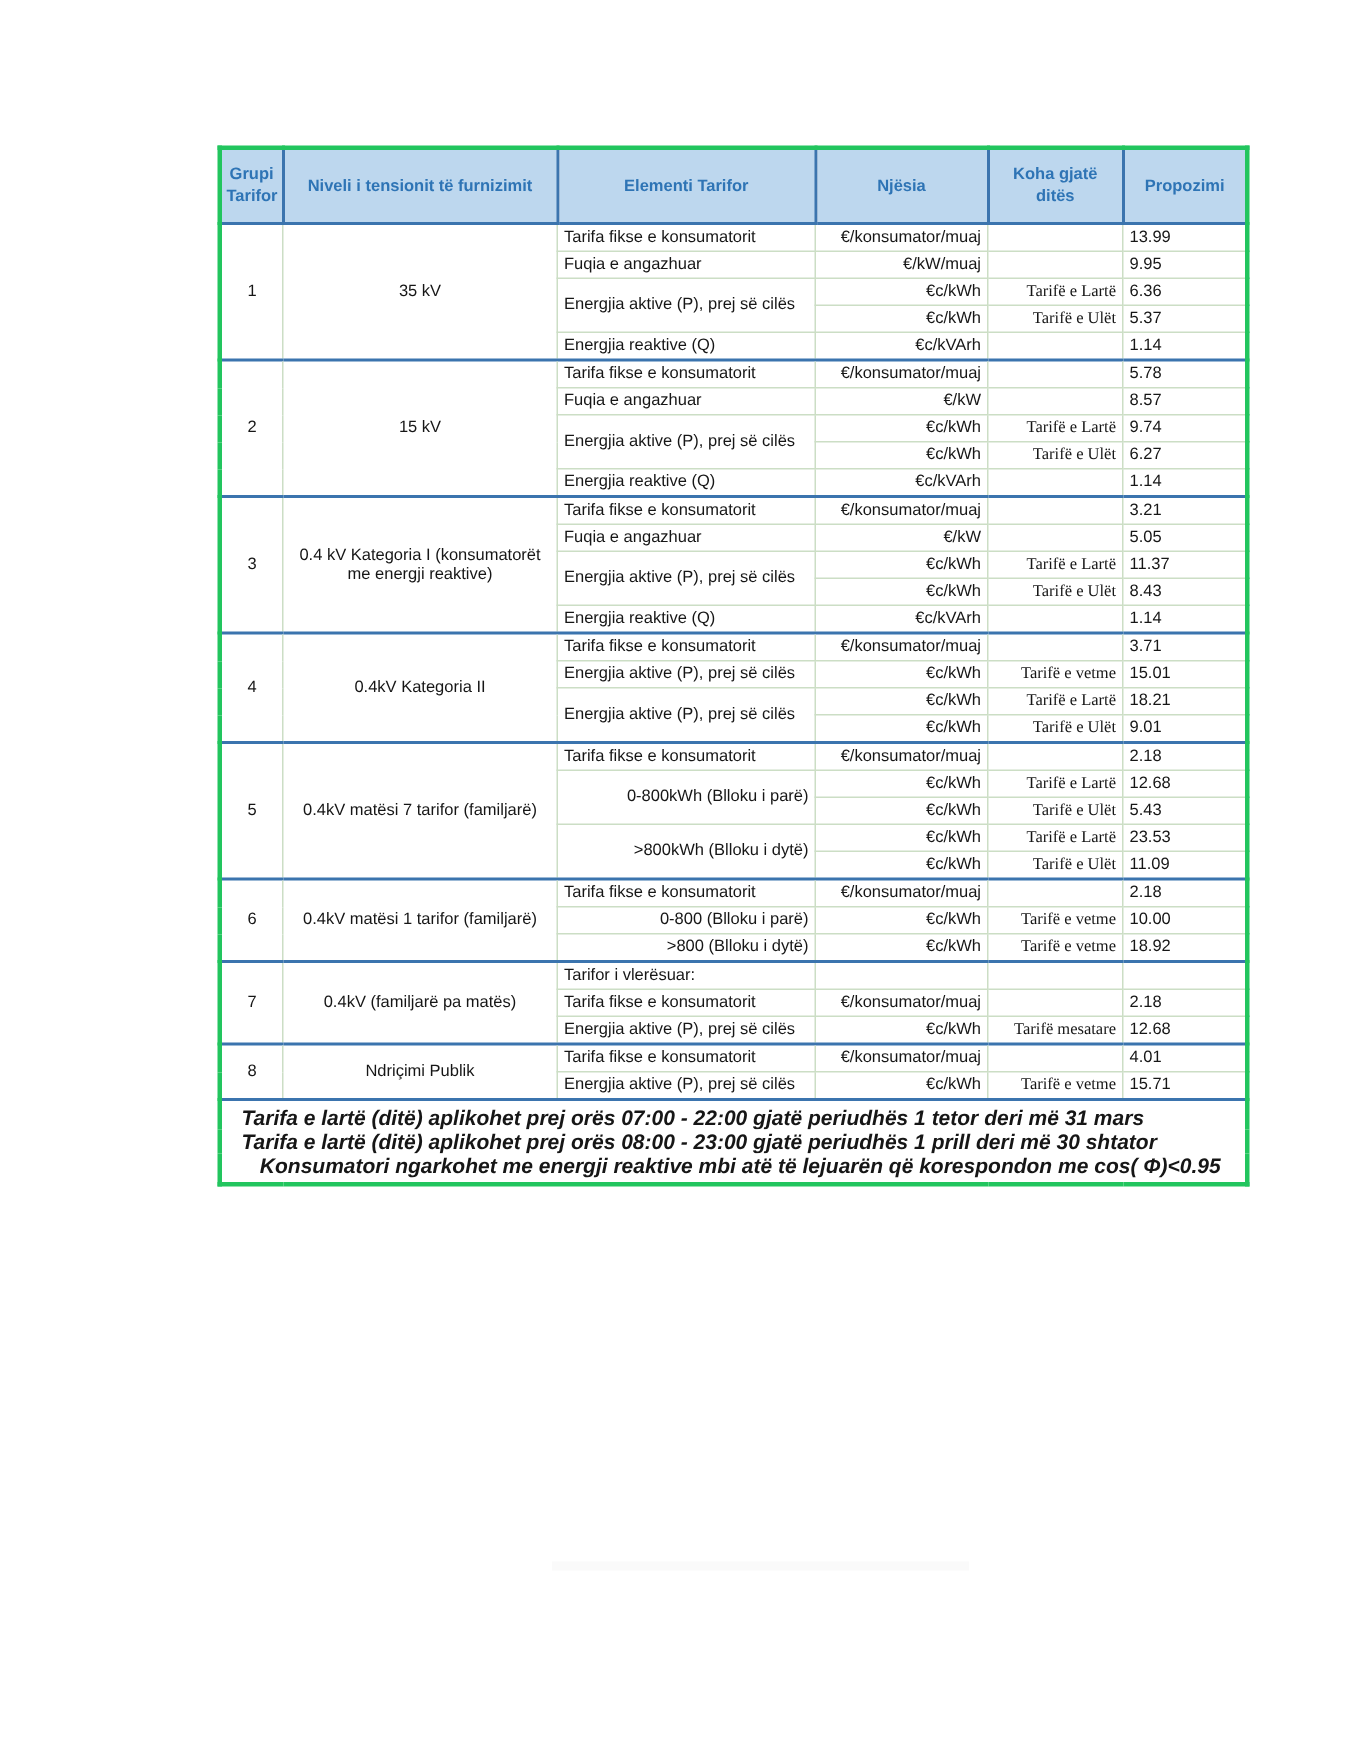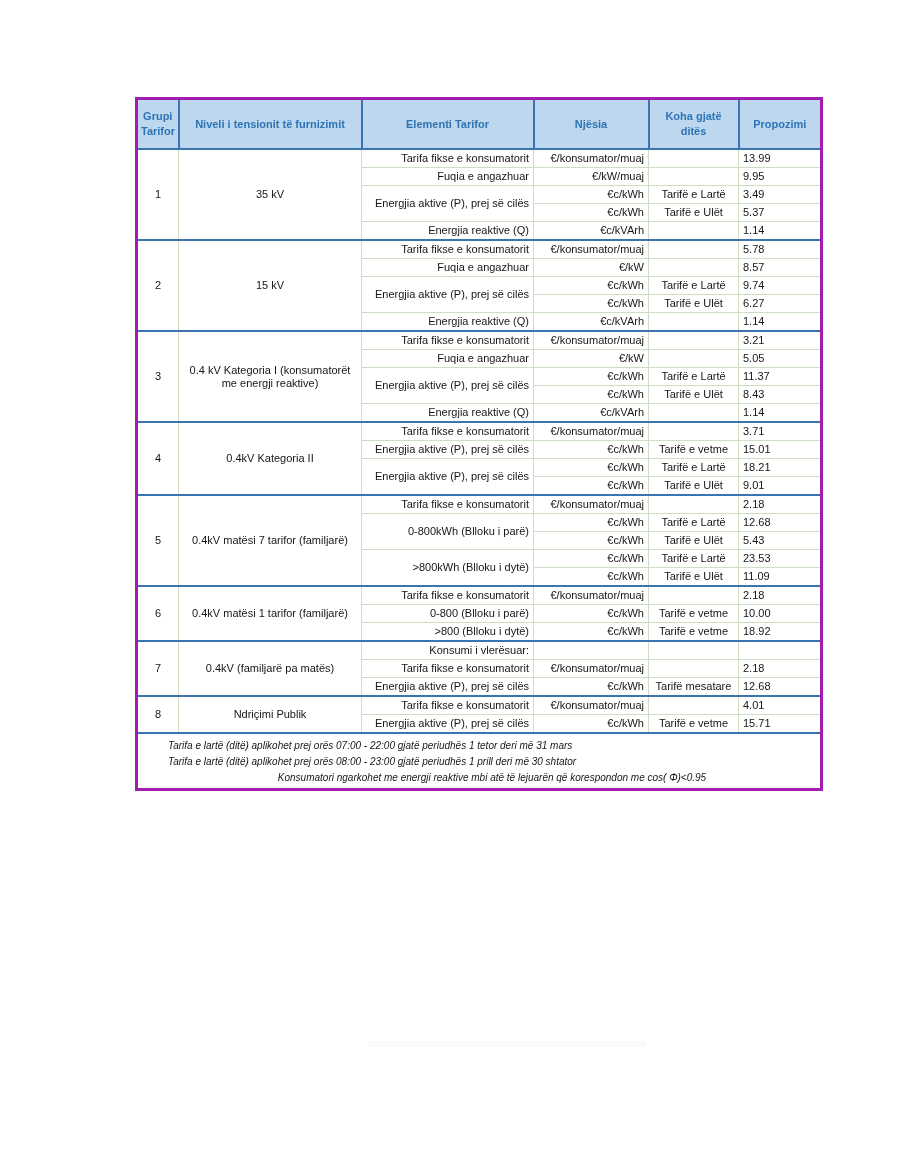--- a/index.html
+++ b/index.html
@@ -6,25 +6,25 @@
   body {
     width: 900px; height: 1165px;
     background: #ffffff;
     position: relative;
     font-family: "Liberation Sans", sans-serif;
     -webkit-font-smoothing: antialiased;
   }
 
   table.tariff {
     position: absolute;
-    left: 135px; top: 97px;
+    left: 145px; top: 97px;
     width: 685px;
     border-collapse: collapse;
     table-layout: fixed;
-    border: 3px solid #a21caf;
+    border: 3px solid #22c55e;
   }
 
   thead th {
     background: #BDD7EE;
     color: #2E74B5;
     font-size: 11px;
     font-weight: bold;
     border: 2px solid #3B74AE;
     height: 46px;
     text-align: center;
@@ -41,35 +41,36 @@
     height: 17px;
     padding: 0 4px;
     vertical-align: middle;
     line-height: 1.15;
     overflow: hidden;
   }
   tbody.group tr:first-child td { border-top: 2px solid #3B74AE; }
 
   td.num   { text-align: center; }
   td.level { text-align: center; line-height: 1.3; margin-left: 24px; }
-  td.elem  { text-align: right; padding-left: 5px; }
+  td.elem  { text-align: left; padding-left: 5px; }
   td.elem.center { text-align: right; }
   td.unit  { text-align: right; }
-  td.time  { text-align: center; padding-left: 6px; }
+  td.time  { text-align: right; padding-left: 6px; font-family: Liberation Serif, serif; }
   td.val   { text-align: left; padding-right: 24px; }
 
   tbody.notes td {
     border: 0;
-    font-size: 10px;
+    font-size: 14px;
     font-style: italic;
     color: #161616;
     height: 16px;
-    padding: 0 4px 0 30px;
+    padding: 0 4px 0 13px;
     vertical-align: middle;
     overflow: hidden;
+    font-weight: bold;
   }
   tbody.notes tr:first-child td { border-top: 2px solid #3B74AE; padding-top: 3px; }
   tbody.notes tr:last-child td  { padding-bottom: 3px; text-align: center; }
 
   .artifact {
     position: absolute;
     left: 368px; top: 1041px;
     width: 278px; height: 6px;
     background: #FAFAFA;
   }
@@ -108,21 +109,21 @@
       <tr>
         <td class="elem">Fuqia e angazhuar</td>
         <td class="unit">€/kW/muaj</td>
         <td class="time"></td>
         <td class="val">9.95</td>
       </tr>
       <tr>
         <td class="elem" rowspan="2">Energjia aktive (P), prej së cilës</td>
         <td class="unit">€c/kWh</td>
         <td class="time">Tarifë e Lartë</td>
-        <td class="val">3.49</td>
+        <td class="val">6.36</td>
       </tr>
       <tr>
         <td class="unit">€c/kWh</td>
         <td class="time">Tarifë e Ulët</td>
         <td class="val">5.37</td>
       </tr>
       <tr>
         <td class="elem">Energjia reaktive (Q)</td>
         <td class="unit">€c/kVArh</td>
         <td class="time"></td>
@@ -273,21 +274,21 @@
         <td class="elem center">&gt;800 (Blloku i dytë)</td>
         <td class="unit">€c/kWh</td>
         <td class="time">Tarifë e vetme</td>
         <td class="val">18.92</td>
       </tr>
     </tbody>
     <tbody class="group">
       <tr>
         <td class="num" rowspan="3">7</td>
         <td class="level" rowspan="3">0.4kV (familjarë pa matës)</td>
-        <td class="elem">Konsumi i vlerësuar:</td>
+        <td class="elem">Tarifor i vlerësuar:</td>
         <td class="unit"></td>
         <td class="time"></td>
         <td class="val"></td>
       </tr>
       <tr>
         <td class="elem">Tarifa fikse e konsumatorit</td>
         <td class="unit">€/konsumator/muaj</td>
         <td class="time"></td>
         <td class="val">2.18</td>
       </tr>

